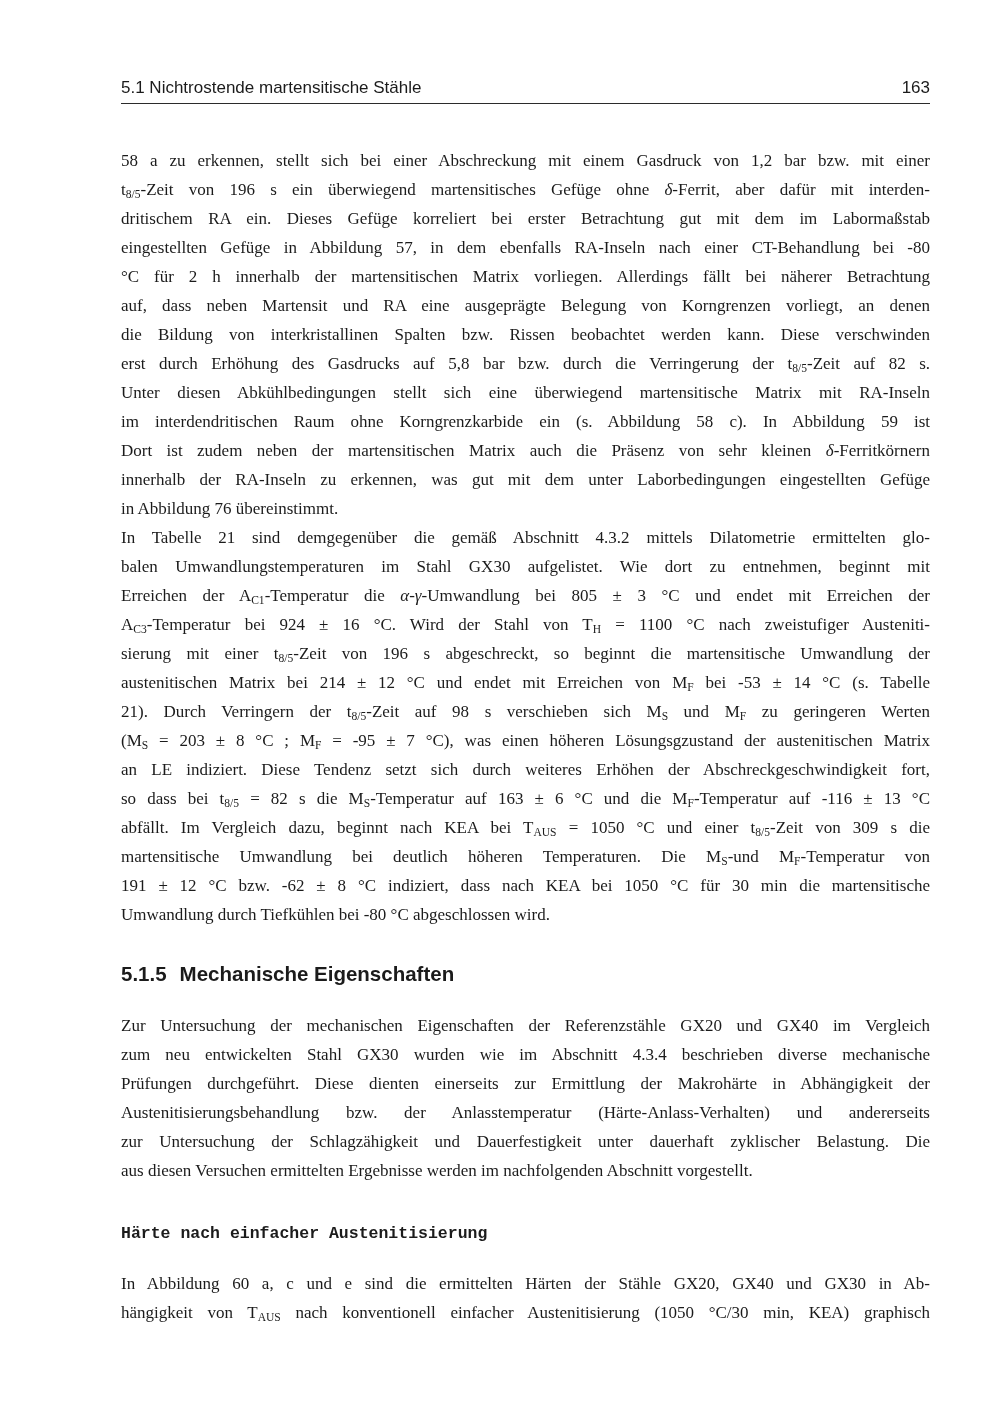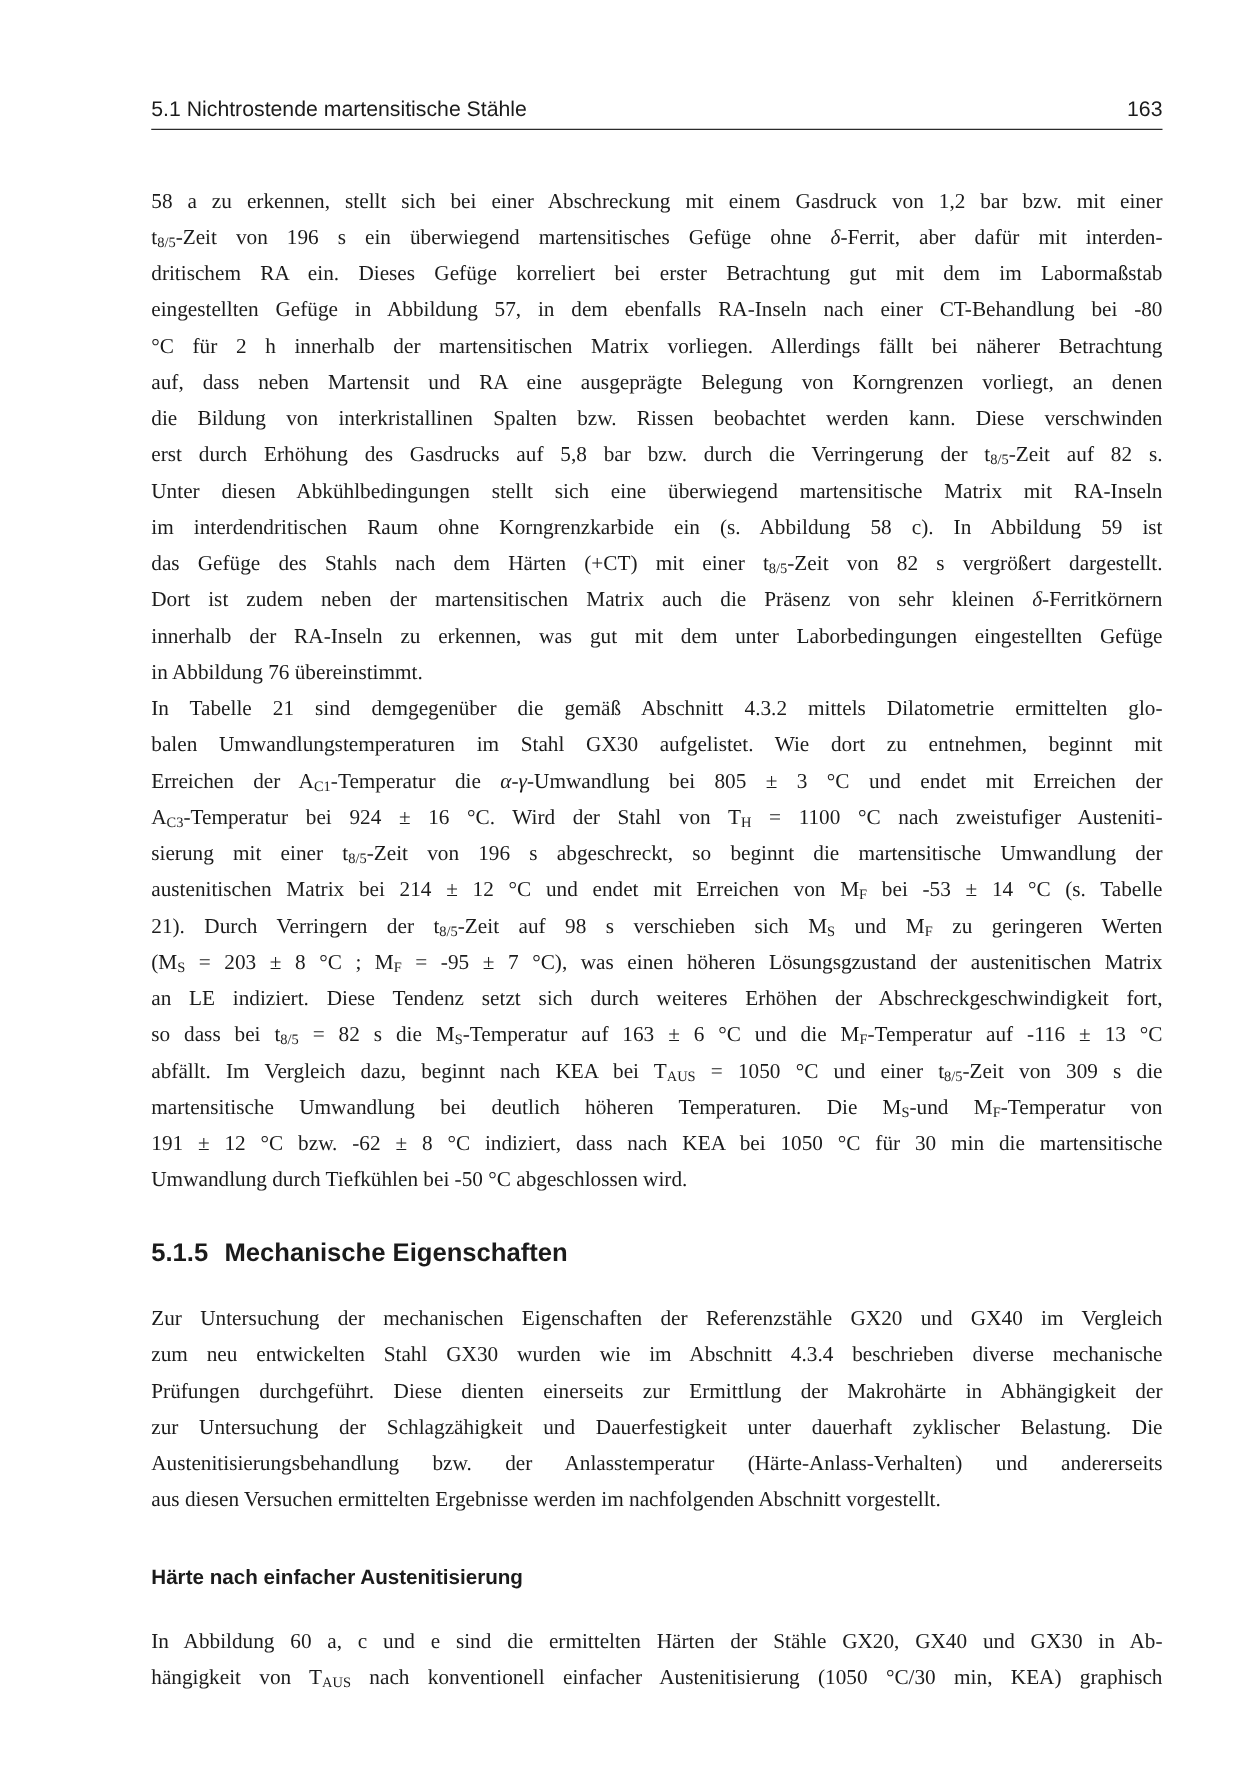--- a/index.html
+++ b/index.html
@@ -42,21 +42,21 @@
   .sec-heading {
     font-family: "Liberation Sans", sans-serif;
     font-weight: bold;
     font-size: 20.5px;
     line-height: 24px;
     margin-top: 33px;
     margin-bottom: 25px;
   }
   .sec-heading .sec-num { margin-right: 13px; }
   .sub-heading {
-    font-family: Liberation Sans, sans-serif;
+    font-family: Liberation Mono, monospace;
     font-weight: bold;
     font-size: 16.5px;
     line-height: 21px;
     margin-top: 38px;
     margin-bottom: 25px;
   }
 </style>
 </head>
 <body>
 
@@ -70,48 +70,47 @@
         <div class="line">58 a zu erkennen, stellt sich bei einer Abschreckung mit einem Gasdruck von 1,2 bar bzw. mit einer</div>
         <div class="line">t<sub>8/5</sub>-Zeit von 196 s ein überwiegend martensitisches Gefüge ohne <i>δ</i>-Ferrit, aber dafür mit interden-</div>
         <div class="line">dritischem RA ein. Dieses Gefüge korreliert bei erster Betrachtung gut mit dem im Labormaßstab</div>
         <div class="line">eingestellten Gefüge in Abbildung 57, in dem ebenfalls RA-Inseln nach einer CT-Behandlung bei -80</div>
         <div class="line">°C für 2 h innerhalb der martensitischen Matrix vorliegen. Allerdings fällt bei näherer Betrachtung</div>
         <div class="line">auf, dass neben Martensit und RA eine ausgeprägte Belegung von Korngrenzen vorliegt, an denen</div>
         <div class="line">die Bildung von interkristallinen Spalten bzw. Rissen beobachtet werden kann. Diese verschwinden</div>
         <div class="line">erst durch Erhöhung des Gasdrucks auf 5,8 bar bzw. durch die Verringerung der t<sub>8/5</sub>-Zeit auf 82 s.</div>
         <div class="line">Unter diesen Abkühlbedingungen stellt sich eine überwiegend martensitische Matrix mit RA-Inseln</div>
         <div class="line">im interdendritischen Raum ohne Korngrenzkarbide ein (s. Abbildung 58 c). In Abbildung 59 ist</div>
-        <div class="line">das Gefüge des Stahls nach dem Härten (+CT) mit einer t<sub>8/5</sub>-Zeit von 82 s vergrößert dargestellt.</div>
         <div class="line">Dort ist zudem neben der martensitischen Matrix auch die Präsenz von sehr kleinen <i>δ</i>-Ferritkörnern</div>
         <div class="line">innerhalb der RA-Inseln zu erkennen, was gut mit dem unter Laborbedingungen eingestellten Gefüge</div>
         <div class="line end">in Abbildung 76 übereinstimmt.</div>
       </div>
       <div class="para">
         <div class="line">In Tabelle 21 sind demgegenüber die gemäß Abschnitt 4.3.2 mittels Dilatometrie ermittelten glo-</div>
         <div class="line">balen Umwandlungstemperaturen im Stahl GX30 aufgelistet. Wie dort zu entnehmen, beginnt mit</div>
         <div class="line">Erreichen der A<sub>C1</sub>-Temperatur die <i>α</i>-<i>γ</i>-Umwandlung bei 805 ± 3 °C und endet mit Erreichen der</div>
         <div class="line">A<sub>C3</sub>-Temperatur bei 924 ± 16 °C. Wird der Stahl von T<sub>H</sub> = 1100 °C nach zweistufiger Austeniti-</div>
         <div class="line">sierung mit einer t<sub>8/5</sub>-Zeit von 196 s abgeschreckt, so beginnt die martensitische Umwandlung der</div>
         <div class="line">austenitischen Matrix bei 214 ± 12 °C und endet mit Erreichen von M<sub>F</sub> bei -53 ± 14 °C (s. Tabelle</div>
         <div class="line">21). Durch Verringern der t<sub>8/5</sub>-Zeit auf 98 s verschieben sich M<sub>S</sub> und M<sub>F</sub> zu geringeren Werten</div>
         <div class="line">(M<sub>S</sub> = 203 ± 8 °C ; M<sub>F</sub> = -95 ± 7 °C), was einen höheren Lösungsgzustand der austenitischen Matrix</div>
         <div class="line">an LE indiziert. Diese Tendenz setzt sich durch weiteres Erhöhen der Abschreckgeschwindigkeit fort,</div>
         <div class="line">so dass bei t<sub>8/5</sub> = 82 s die M<sub>S</sub>-Temperatur auf 163 ± 6 °C und die M<sub>F</sub>-Temperatur auf -116 ± 13 °C</div>
         <div class="line">abfällt. Im Vergleich dazu, beginnt nach KEA bei T<sub>AUS</sub> = 1050 °C und einer t<sub>8/5</sub>-Zeit von 309 s die</div>
         <div class="line">martensitische Umwandlung bei deutlich höheren Temperaturen. Die M<sub>S</sub>-und M<sub>F</sub>-Temperatur von</div>
         <div class="line">191 ± 12 °C bzw. -62 ± 8 °C indiziert, dass nach KEA bei 1050 °C für 30 min die martensitische</div>
-        <div class="line end">Umwandlung durch Tiefkühlen bei -50 °C abgeschlossen wird.</div>
+        <div class="line end">Umwandlung durch Tiefkühlen bei -80 °C abgeschlossen wird.</div>
       </div>
       <div class="sec-heading"><span class="sec-num">5.1.5</span><span>Mechanische Eigenschaften</span></div>
       <div class="para">
         <div class="line">Zur Untersuchung der mechanischen Eigenschaften der Referenzstähle GX20 und GX40 im Vergleich</div>
         <div class="line">zum neu entwickelten Stahl GX30 wurden wie im Abschnitt 4.3.4 beschrieben diverse mechanische</div>
         <div class="line">Prüfungen durchgeführt. Diese dienten einerseits zur Ermittlung der Makrohärte in Abhängigkeit der</div>
+        <div class="line">Austenitisierungsbehandlung bzw. der Anlasstemperatur (Härte-Anlass-Verhalten) und andererseits</div>
         <div class="line">zur Untersuchung der Schlagzähigkeit und Dauerfestigkeit unter dauerhaft zyklischer Belastung. Die</div>
-        <div class="line">Austenitisierungsbehandlung bzw. der Anlasstemperatur (Härte-Anlass-Verhalten) und andererseits</div>
         <div class="line end">aus diesen Versuchen ermittelten Ergebnisse werden im nachfolgenden Abschnitt vorgestellt.</div>
       </div>
       <div class="sub-heading">Härte nach einfacher Austenitisierung</div>
       <div class="para">
         <div class="line">In Abbildung 60 a, c und e sind die ermittelten Härten der Stähle GX20, GX40 und GX30 in Ab-</div>
         <div class="line">hängigkeit von T<sub>AUS</sub> nach konventionell einfacher Austenitisierung (1050 °C/30 min, KEA) graphisch</div>
       </div>
     </main>
 </div>
 

